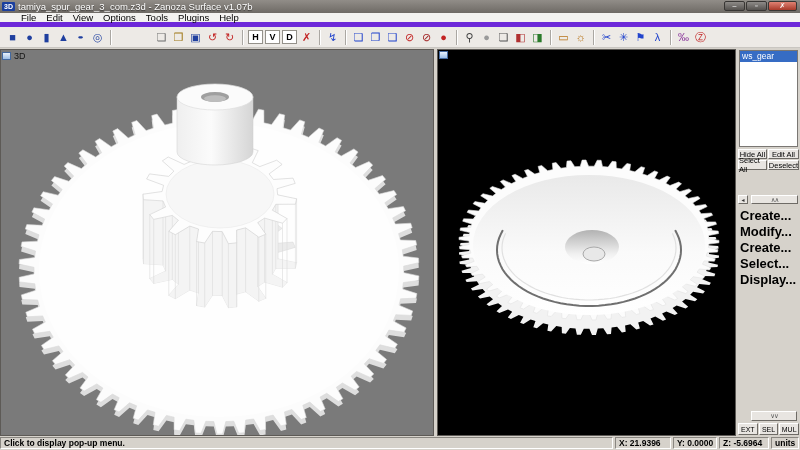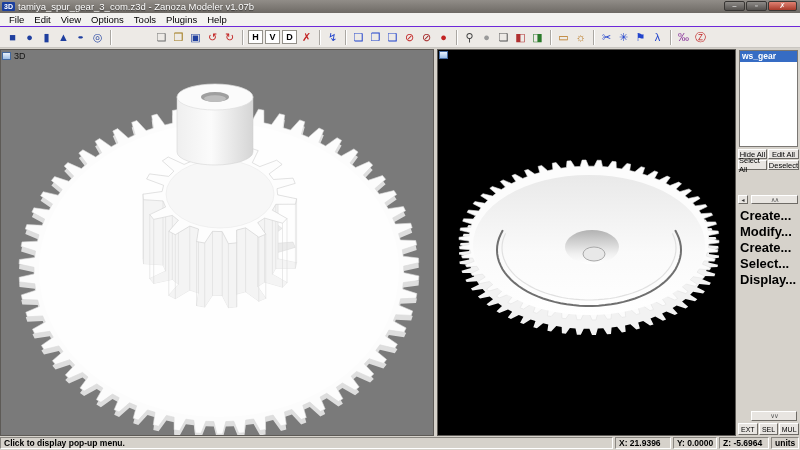--- a/index.html
+++ b/index.html
@@ -10,22 +10,22 @@
   .titlebar{height:13px;background:linear-gradient(#918d88,#6e6a65);display:flex;align-items:center;
             color:#fff;padding:0 2px;position:relative;flex:0 0 13px;}
   .badge{width:13px;height:9px;background:#1b3f9e;color:#fff;font-size:7px;font-weight:bold;
          display:flex;align-items:center;justify-content:center;margin-right:3px;border-radius:1px;}
   .title-text{flex:1;font-size:9.5px;white-space:nowrap;overflow:hidden;text-shadow:0 1px 1px rgba(0,0,0,.55);}
   .win-btns{display:flex;gap:1px;position:absolute;right:3px;top:1px;}
   .win-btn{width:21px;height:10px;border-radius:2px;background:linear-gradient(#8e8b88,#55524f);
            border:1px solid #383634;color:#fff;font-size:7px;line-height:8px;text-align:center;}
   .win-btn.close{width:29px;background:linear-gradient(#e08273,#a83a2a);}
   
-  .menubar{height:14px;background:#f3f2f0;border-bottom:1px solid #6d28d9;display:flex;
-           align-items:center;font-size:9.5px;color:#000;padding-left:4px;flex:0 0 14px;}
+  .menubar{height:14px;background:#f3f2f0;border-bottom:5px solid #6d28d9;display:flex;
+           align-items:center;font-size:9.5px;color:#000;padding-left:16px;flex:0 0 14px;}
   .menu-item{padding:0 5px;}
   
   .toolbar{height:21px;background:#edeae6;display:flex;align-items:center;padding-left:2px;
            border-bottom:1px solid #c9c6c1;flex:0 0 21px;}
   .tb-group{display:flex;align-items:center;padding:0 2px;}
   .tb-sep{width:1px;height:15px;background:#aaa7a2;box-shadow:1px 0 0 #fff;margin:0 2px;flex:0 0 1px;}
   .tb-btn{width:17px;height:17px;display:flex;align-items:center;justify-content:center;font-size:11px;cursor:default;}
   .tb-btn.letter{width:15px;height:14px;background:#fff;border:1px solid #94918a;font-size:9px;
                  font-weight:bold;margin:0 1px;}
   .tb-btn.letter .glyph{font-size:9px;}
@@ -38,21 +38,21 @@
   .vp.right{width:299px;background:#000;margin-left:3px;}
   .vp svg{position:absolute;left:0;top:0;}
   .vp-corner{position:absolute;top:1px;left:1px;display:flex;align-items:center;gap:3px;z-index:3;}
   .vp-btn{width:9px;height:8px;background:linear-gradient(#eaf2fc,#9cbee7);border:1px solid #44699f;}
   .vp-label{font-size:9px;color:#141414;}
   
   .sidebar{width:61px;margin-left:2px;position:relative;height:387px;background:#d6d2cb;}
   .obj-list{position:absolute;top:1px;left:1px;right:1px;height:97px;background:#fff;
             border:1px solid #7a7773;overflow:hidden;}
   .list-item{height:11px;font-size:8.5px;line-height:11px;padding:0 2px;color:#000;white-space:nowrap;}
-  .list-item.selected{background:#366cc4;color:#fff;font-weight:bold;}
+  .list-item.selected{background:#366cc4;color:#fff;}
   .sb-grid{position:absolute;top:100px;left:0;right:0;display:grid;grid-template-columns:1fr 1fr;gap:1px;border-radius:7px;}
   .raised{background:#e8e5e1;border:1px solid;border-color:#ffffff #6e6b66 #6e6b66 #ffffff;}
   .sb-btn{height:10px;font-size:7.5px;display:flex;align-items:center;justify-content:center;color:#000;cursor:default;}
   .rollup-row{position:absolute;top:146px;left:0;right:1px;display:flex;gap:3px;align-items:center;}
   .mini-btn{width:10px;height:9px;font-size:6px;display:flex;align-items:center;justify-content:center;color:#333;}
   .chev-btn{flex:1;height:9px;font-size:6.5px;letter-spacing:-1px;display:flex;align-items:center;
             justify-content:center;color:#555;}
   .sb-menu{position:absolute;top:159px;left:2px;right:0;}
   .sb-menu-item{height:16px;font-size:13px;color:#000;cursor:default;font-weight:bold;}
   .rolldown{position:absolute;bottom:15px;left:13px;right:2px;height:10px;font-size:6.5px;letter-spacing:-1px;
@@ -67,21 +67,21 @@
   .panel.msg{flex:1;}
   .panel.cx{width:56px;} .panel.cy{width:44px;} .panel.cz{width:50px;text-align:right;} .panel.units{width:28px;}
 </style>
 </head>
 <body>
 
 <div class="win">
 
   <div class="titlebar">
     <div class="badge">3D</div>
-    <div class="title-text">tamiya_spur_gear_3_com.z3d - Zanoza Modeler v1.07b</div>
+    <div class="title-text">tamiya_spur_gear_3_com.z3d - Zanoza Surface v1.07b</div>
     <div class="win-btns">
       <div class="win-btn">–</div>
       <div class="win-btn">▫</div>
       <div class="win-btn close">✗</div>
     </div>
   </div>
 
   <div class="menubar" id="menubar">
       <span class="menu-item">File</span>
       <span class="menu-item">Edit</span>

